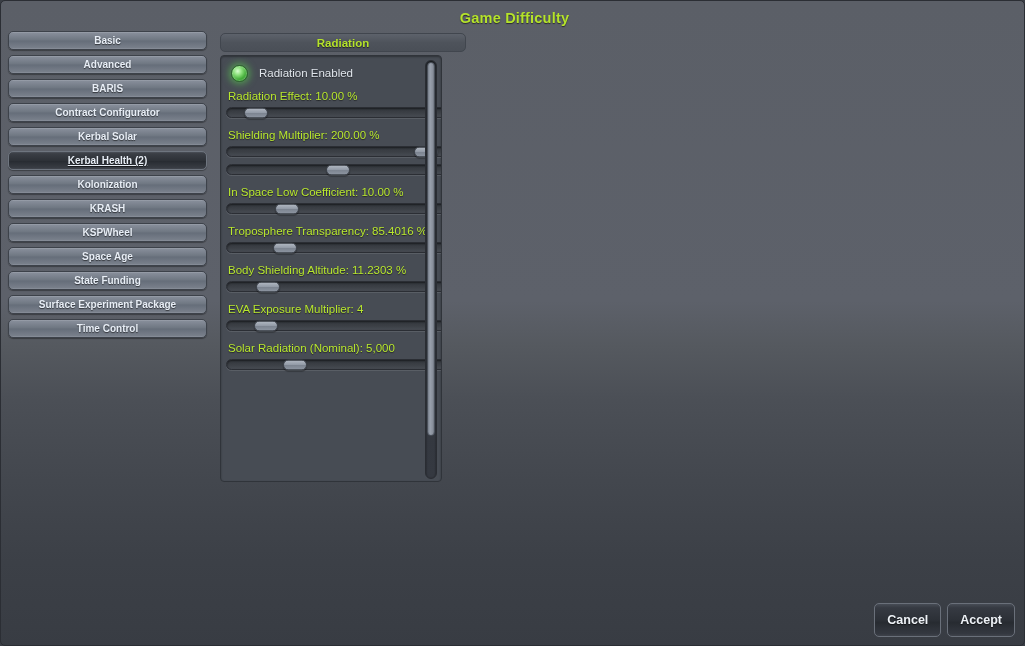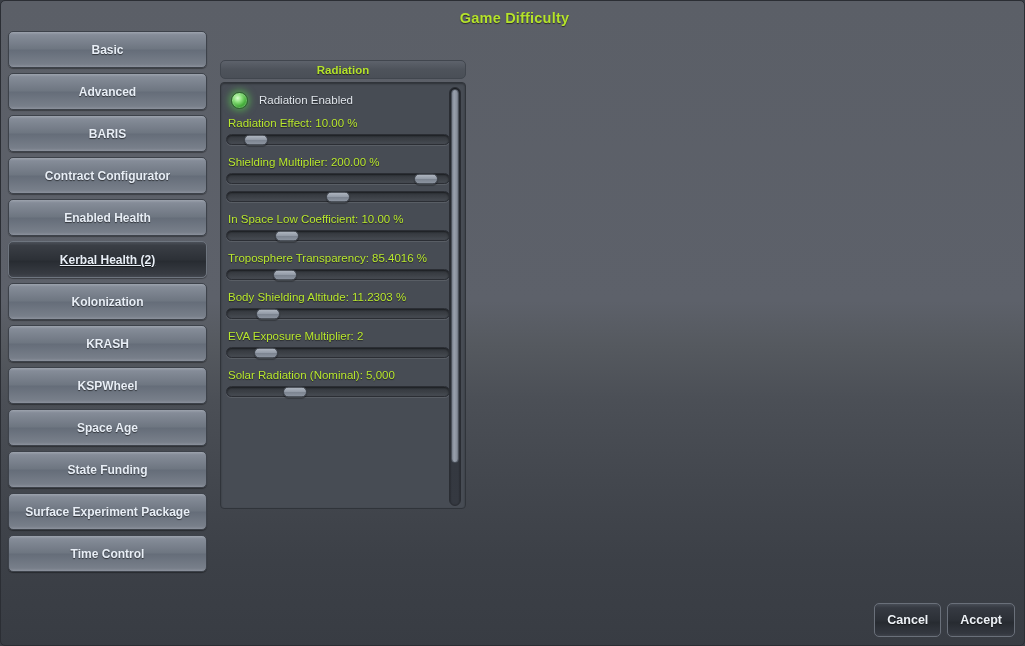--- a/index.html
+++ b/index.html
@@ -56,66 +56,66 @@
     position: absolute;
     left: 7px;
     top: 30px;
     width: 199px;
   }
   .side-btn {
     position: relative;
     display: flex;
     align-items: center;
     justify-content: center;
-    height: 37px;
+    height: 19px;
     margin-bottom: 5px;
     border-radius: 5px;
     border: 1px solid #3d424a;
     background: linear-gradient(to bottom, #9da3ad 0%, #858c98 8%, #6e7681 48%, #656d79 52%, #787f8a 92%, #8b919c 100%);
     box-shadow: 0 1px 1px rgba(0,0,0,.35);
-    font-size: 12px;
+    font-size: 10px;
     font-weight: bold;
     color: #e8eef6;
     text-shadow: 0 1px 1px rgba(0,0,0,.55);
     cursor: pointer;
     white-space: nowrap;
   }
   .side-btn.selected {
     background: linear-gradient(to bottom, #4b5058 0%, #3a3e45 10%, #2d3137 50%, #282c32 55%, #383c43 92%, #43474f 100%);
     border-color: #6e757f;
     color: #e8eef6;
     text-decoration: underline;
   }
 
   
   #panel {
     position: absolute;
     left: 219px;
-    top: 59px;
+    top: 32px;
   }
   #panel-header {
     width: 246px;
     height: 19px;
     border-radius: 5px;
     border: 1px solid #41464e;
     background: linear-gradient(to bottom, #5d626b 0%, #4e535b 50%, #4a4f57 100%);
     display: flex;
     align-items: center;
     justify-content: center;
   }
   #panel-header-title {
     font-size: 11.5px;
     font-weight: bold;
     color: #b5e32b;
     text-shadow: 0 1px 1px rgba(0,0,0,.6);
   }
 
   #panel-body {
     position: relative;
-    width: 246px;
+    width: 222px;
     height: 427px;
     margin-top: 3px;
     border-radius: 4px;
     border: 1px solid #30343a;
     background: #474c54;
     box-shadow: inset 0 1px 2px rgba(0,0,0,.35);
     overflow: hidden;
   }
 
   #panel-content {
@@ -247,21 +247,21 @@
       <div class="side-btn">
         <span>Advanced</span>
       </div>
       <div class="side-btn">
         <span>BARIS</span>
       </div>
       <div class="side-btn">
         <span>Contract Configurator</span>
       </div>
       <div class="side-btn">
-        <span>Enabled Health</span>
+        <span>Kerbal Solar</span>
       </div>
       <div class="side-btn selected">
         <span>Kerbal Health (2)</span>
       </div>
       <div class="side-btn">
         <span>Kolonization</span>
       </div>
       <div class="side-btn">
         <span>KRASH</span>
       </div>
@@ -325,21 +325,21 @@
                 <div class="slider-handle" style="left: 26.24%;"></div>
               </div>
             </div>
             <div class="setting">
               <span class="setting-label">Body Shielding Altitude: 11.2303 %</span>
               <div class="slider">
                 <div class="slider-handle" style="left: 18.32%;"></div>
               </div>
             </div>
             <div class="setting">
-              <span class="setting-label">EVA Exposure Multiplier: 2</span>
+              <span class="setting-label">EVA Exposure Multiplier: 4</span>
               <div class="slider">
                 <div class="slider-handle" style="left: 17.44%;"></div>
               </div>
             </div>
             <div class="setting">
               <span class="setting-label">Solar Radiation (Nominal): 5,000</span>
               <div class="slider">
                 <div class="slider-handle" style="left: 30.64%;"></div>
               </div>
             </div>

